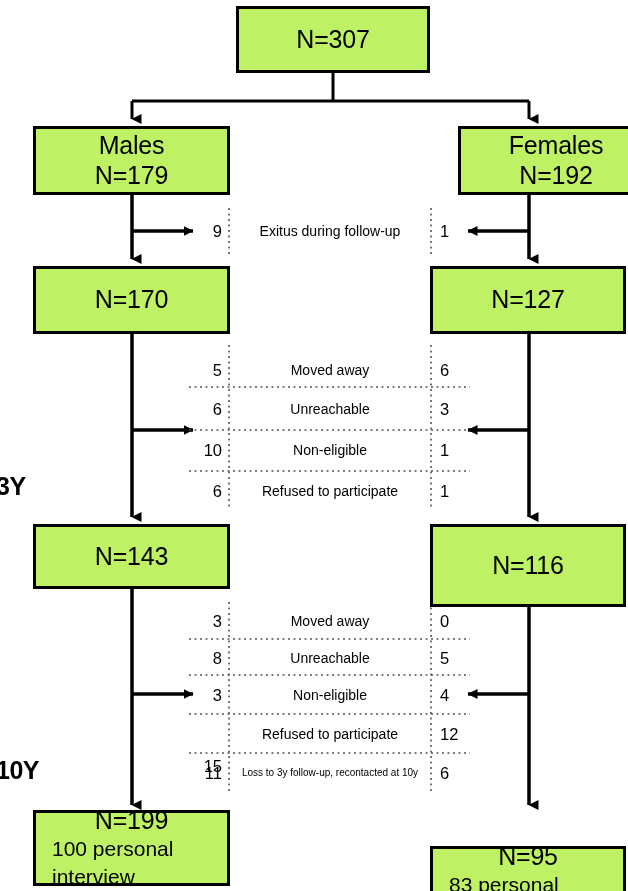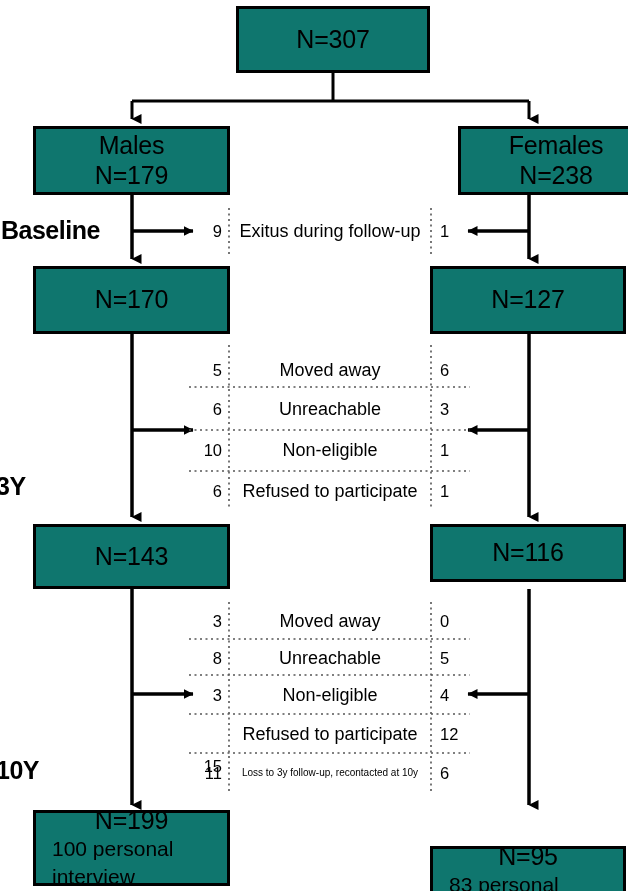--- a/index.html
+++ b/index.html
@@ -22,21 +22,21 @@
     position: absolute;
     left: 0;
     top: 0;
     width: 628px;
     height: 891px;
   }
   .node-box {
     position: absolute;
     box-sizing: border-box;
     border: 3px solid #000000;
-    background: #0f766e;
+    background: #bef264;
     display: flex;
     flex-direction: column;
     align-items: center;
     justify-content: center;
     text-align: center;
     line-height: 1.18;
   }
   .node-main {
     font-size: 25px;
     letter-spacing: -0.2px;
@@ -58,21 +58,21 @@
     font-size: 25px;
     letter-spacing: -0.5px;
     white-space: nowrap;
   }
   .reason-cell {
     position: absolute;
     box-sizing: border-box;
     display: flex;
     align-items: center;
     justify-content: center;
-    font-size: 18px;
+    font-size: 14px;
     white-space: nowrap;
   }
   .reason-cell.small {
     font-size: 10px;
     line-height: 1.2;
     white-space: normal;
     text-align: center;
     padding: 0 6px;
   }
   .count-cell {
@@ -173,50 +173,49 @@
     <div class="node-main">N=307</div>
   </div>
 
   <div class="node-box" style="left:33px; top:126px; width:197px; height:69px;">
     <div class="node-main">Males</div>
     <div class="node-sub">N=179</div>
   </div>
 
   <div class="node-box" style="left:430px; top:126px; width:196px; height:69px;margin-left:28px;">
     <div class="node-main">Females</div>
-    <div class="node-sub">N=238</div>
+    <div class="node-sub">N=192</div>
   </div>
 
   <div class="node-box" style="left:33px; top:266px; width:197px; height:68px;">
     <div class="node-main">N=170</div>
   </div>
 
   <div class="node-box" style="left:430px; top:266px; width:196px; height:68px;">
     <div class="node-main">N=127</div>
   </div>
 
   <div class="node-box" style="left:33px; top:524px; width:197px; height:65px;">
     <div class="node-main">N=143</div>
   </div>
 
-  <div class="node-box" style="left:430px; top:524px; width:196px; height:58px;">
+  <div class="node-box" style="left:430px; top:524px; width:196px; height:83px;">
     <div class="node-main">N=116</div>
   </div>
 
   <div class="node-box" style="left:33px; top:810px; width:197px; height:76px;">
     <div class="node-main">N=199</div>
     <div class="node-detail">100 personal interview</div>
   </div>
 
   <div class="node-box" style="left:430px; top:810px; width:196px; height:76px;margin-top:36px;">
     <div class="node-main">N=95</div>
     <div class="node-detail">83 personal interview</div>
   </div>
 
-  <div class="stage-label" style="left:1px; top:216px;">Baseline</div>
   <div class="stage-label" style="left:-4px; top:472px;">3Y</div>
   <div class="stage-label" style="left:-4px; top:756px;">10Y</div>
 
   <div class="count-cell count-left" style="left:189px; top:216px; width:40px; height:30px;">9</div>
   <div class="reason-cell" style="left:231px; top:216px; width:198px; height:30px;">Exitus during follow-up</div>
   <div class="count-cell count-right" style="left:433px; top:216px; width:40px; height:30px;">1</div>
 
   <div class="count-cell count-left" style="left:189px; top:356px; width:40px; height:28px;">5</div>
   <div class="reason-cell" style="left:231px; top:356px; width:198px; height:28px;">Moved away</div>
   <div class="count-cell count-right" style="left:433px; top:356px; width:40px; height:28px;">6</div>

